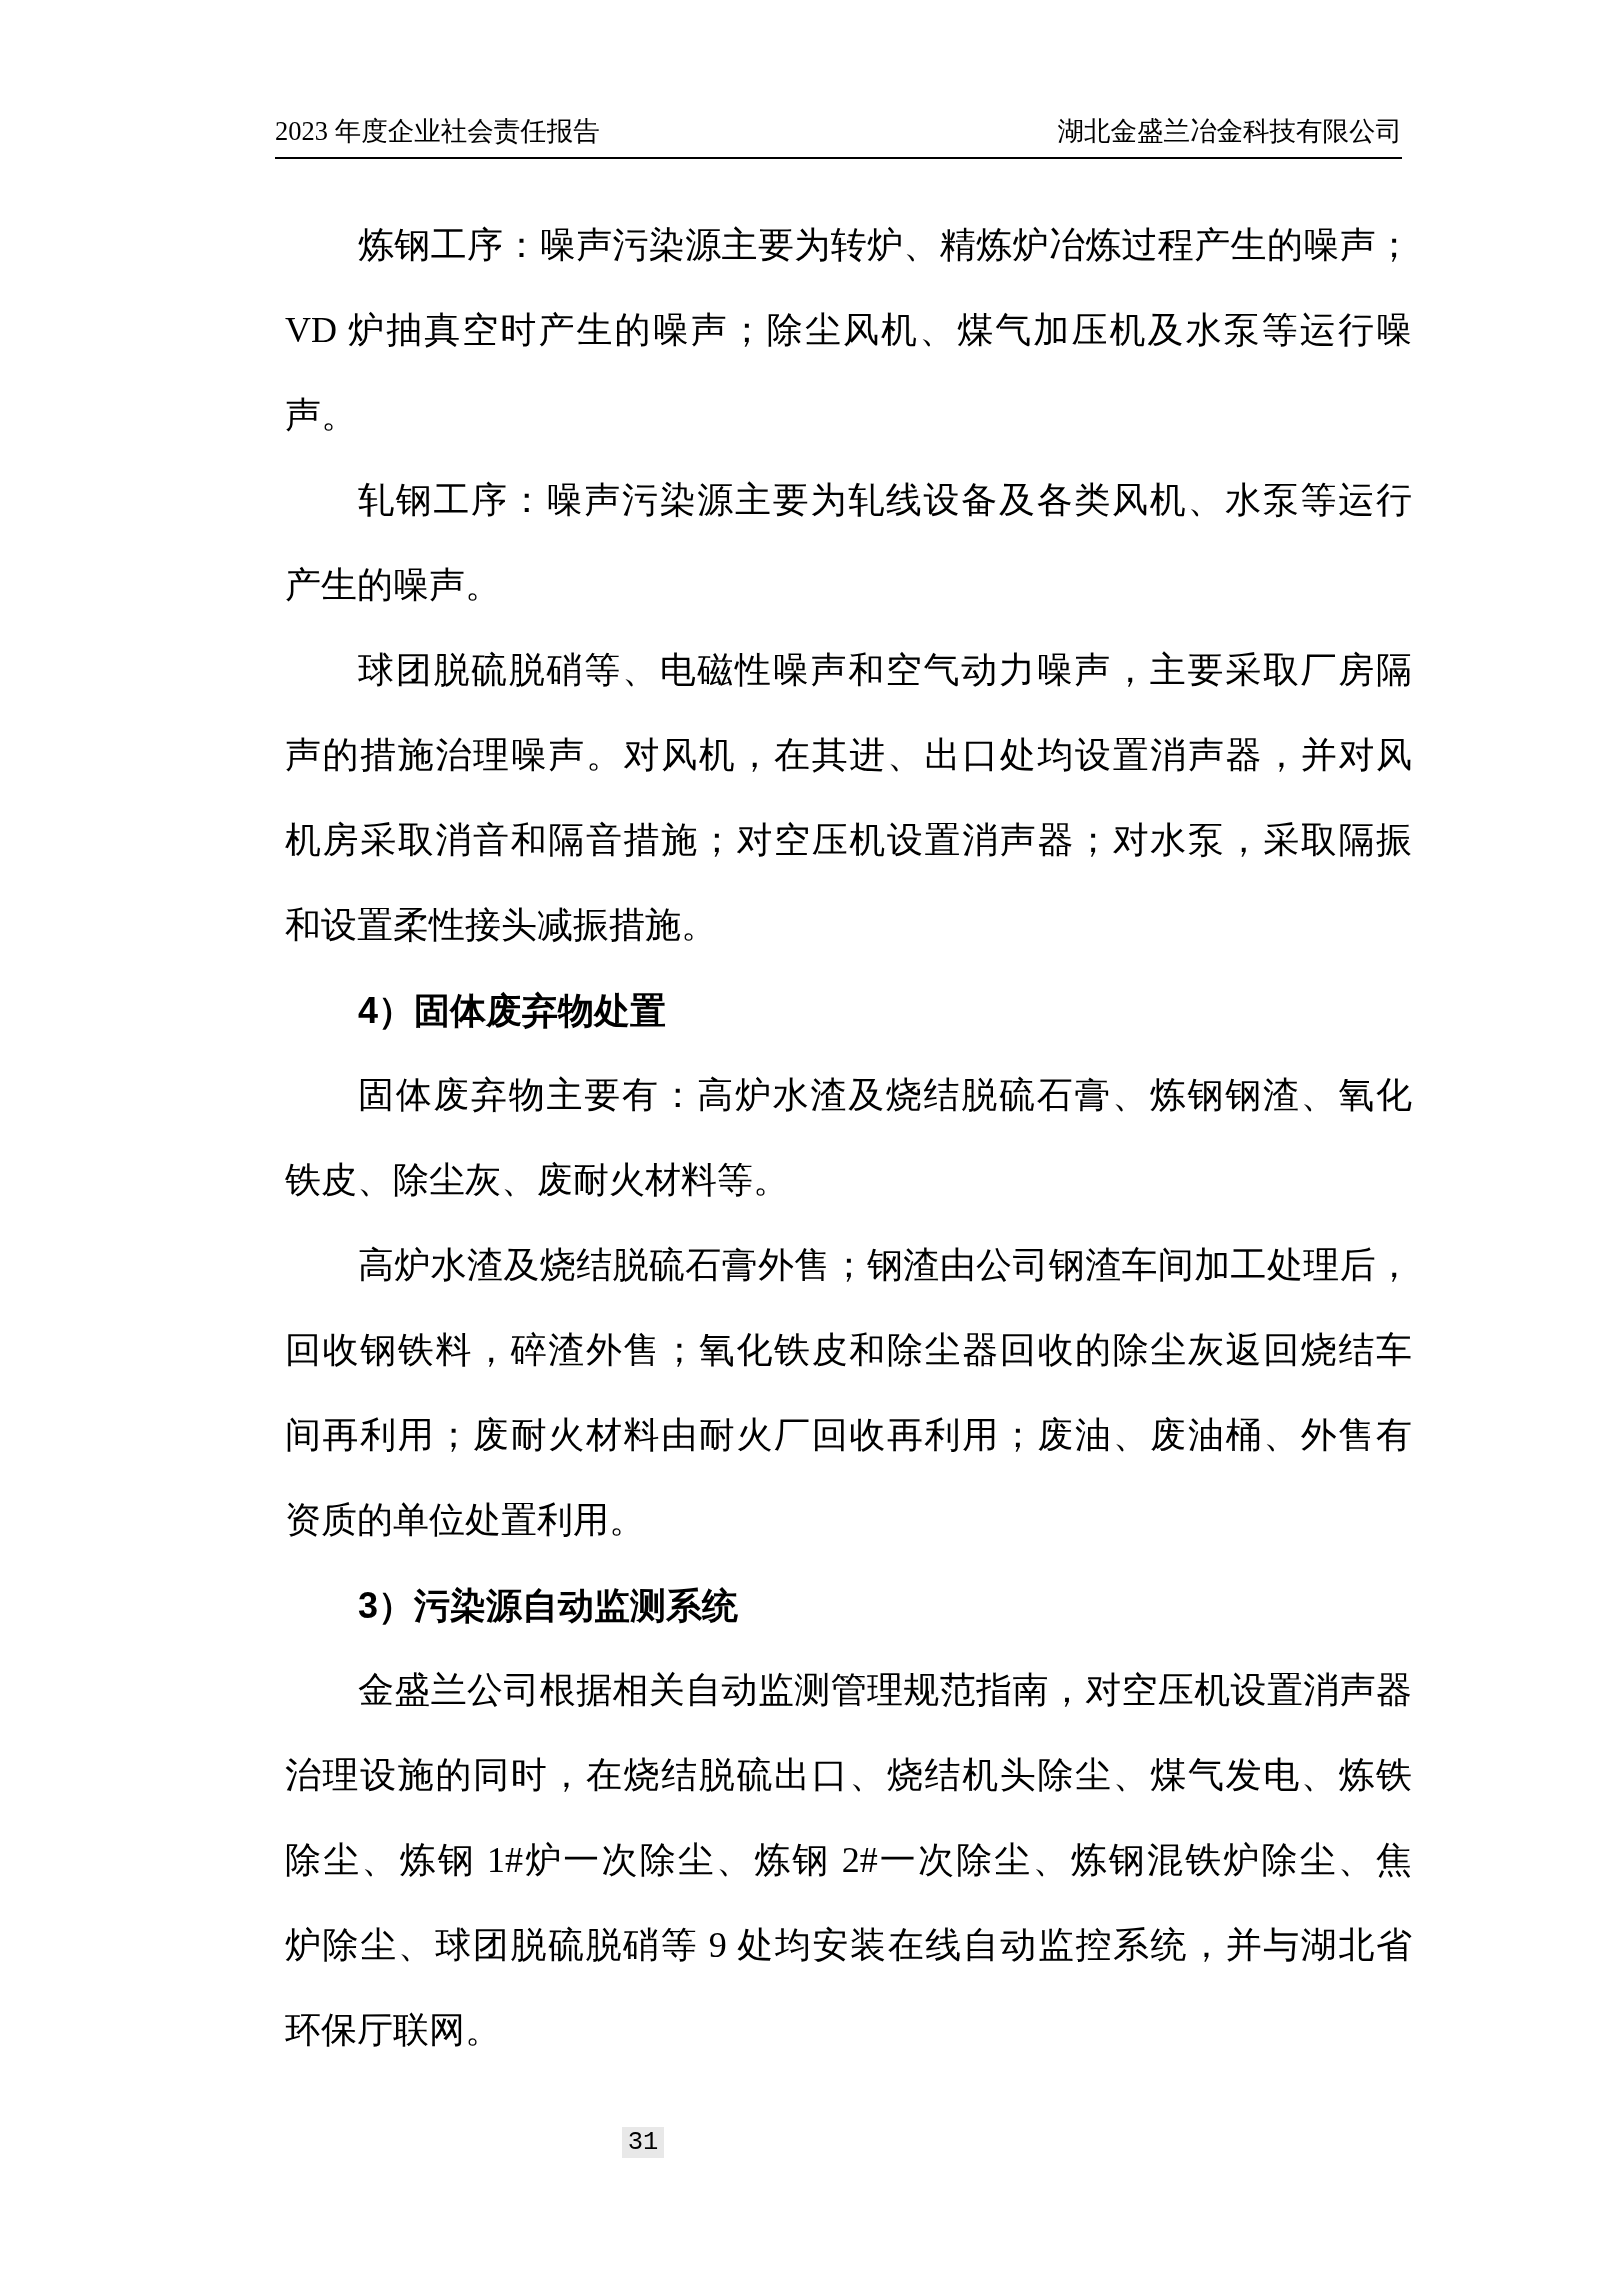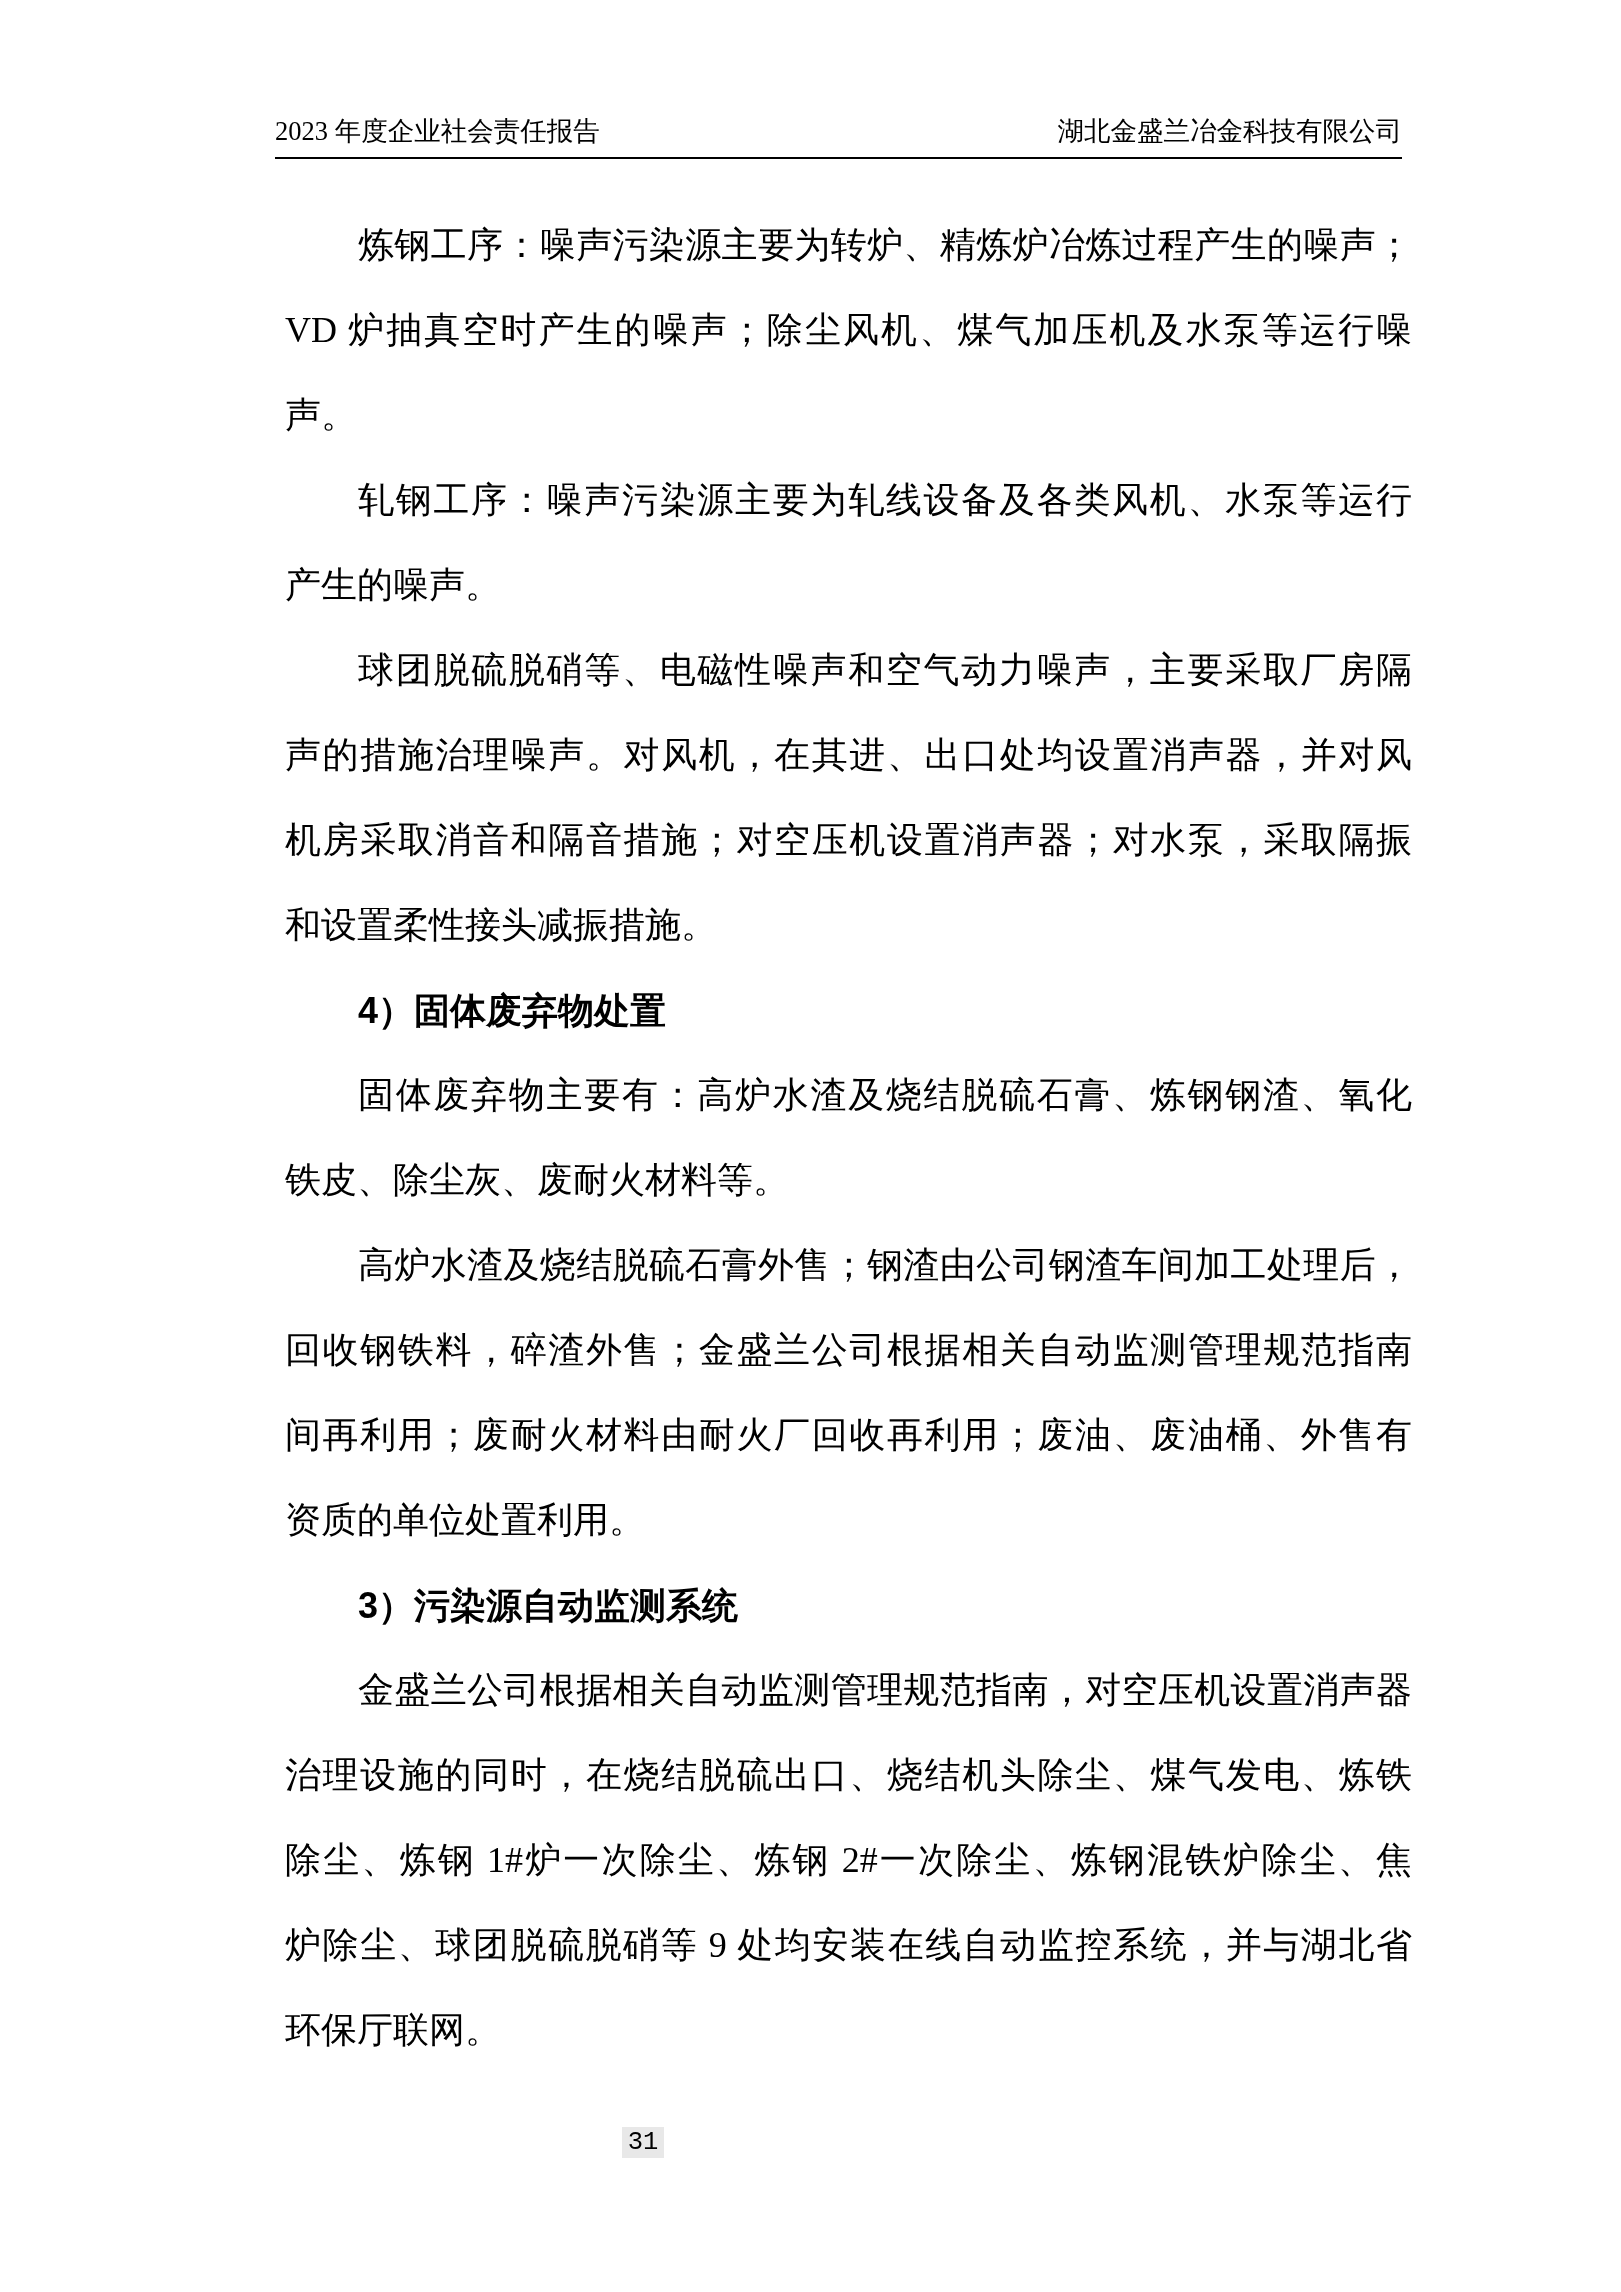--- a/index.html
+++ b/index.html
@@ -103,21 +103,21 @@
     </div>
     <div class="block">
       <div class="text-line heading">4）固体废弃物处置</div>
     </div>
     <div class="block">
       <div class="text-line indent fill">固体废弃物主要有：高炉水渣及烧结脱硫石膏、炼钢钢渣、氧化</div>
       <div class="text-line">铁皮、除尘灰、废耐火材料等。</div>
     </div>
     <div class="block">
       <div class="text-line indent fill">高炉水渣及烧结脱硫石膏外售；钢渣由公司钢渣车间加工处理后，</div>
-      <div class="text-line fill">回收钢铁料，碎渣外售；金盛兰公司根据相关自动监测管理规范指南</div>
+      <div class="text-line fill">回收钢铁料，碎渣外售；氧化铁皮和除尘器回收的除尘灰返回烧结车</div>
       <div class="text-line fill">间再利用；废耐火材料由耐火厂回收再利用；废油、废油桶、外售有</div>
       <div class="text-line">资质的单位处置利用。</div>
     </div>
     <div class="block">
       <div class="text-line heading">3）污染源自动监测系统</div>
     </div>
     <div class="block">
       <div class="text-line indent fill">金盛兰公司根据相关自动监测管理规范指南，对空压机设置消声器</div>
       <div class="text-line fill">治理设施的同时，在烧结脱硫出口、烧结机头除尘、煤气发电、炼铁</div>
       <div class="text-line fill">除尘、炼钢 1#炉一次除尘、炼钢 2#一次除尘、炼钢混铁炉除尘、焦</div>

